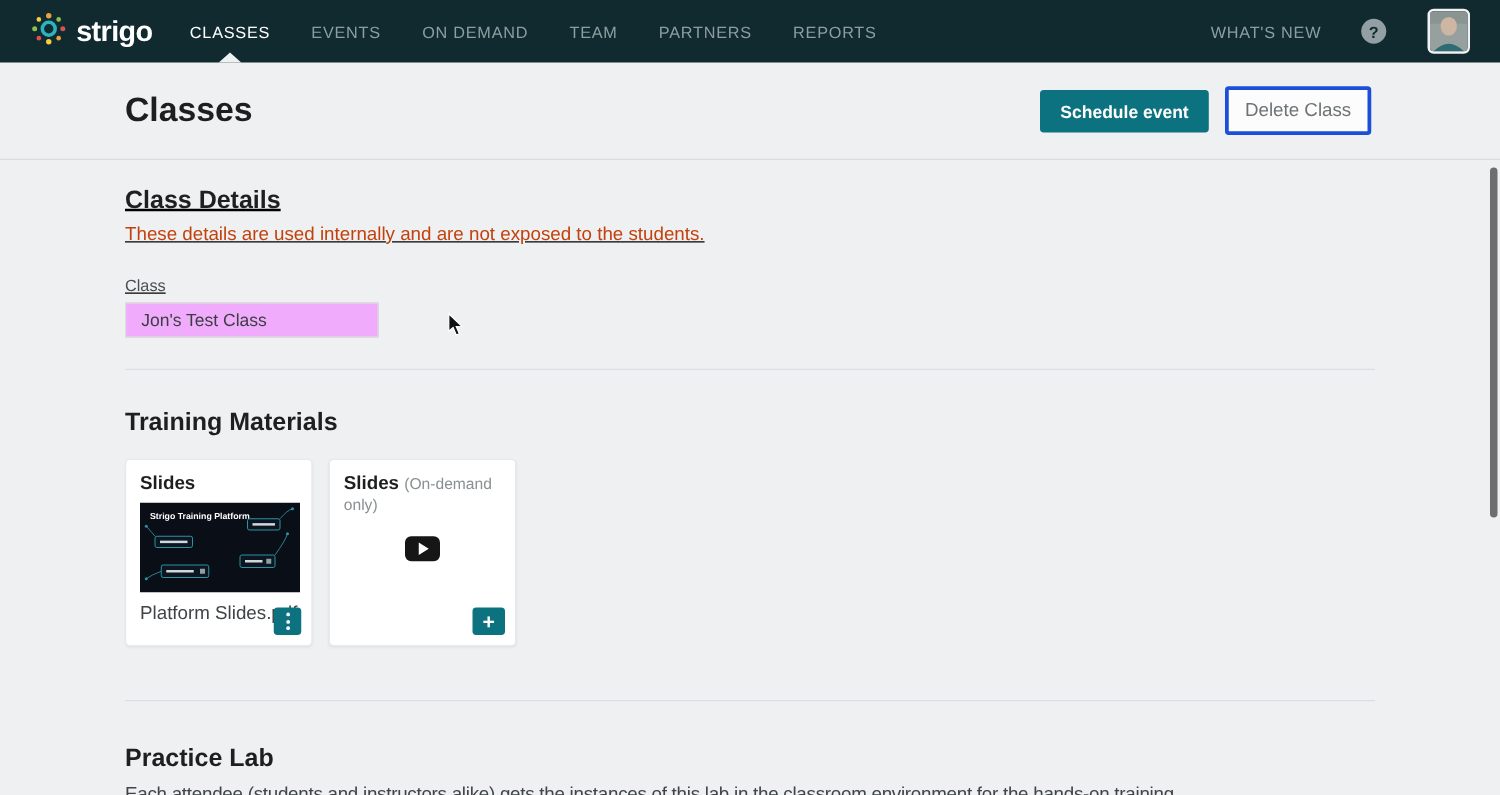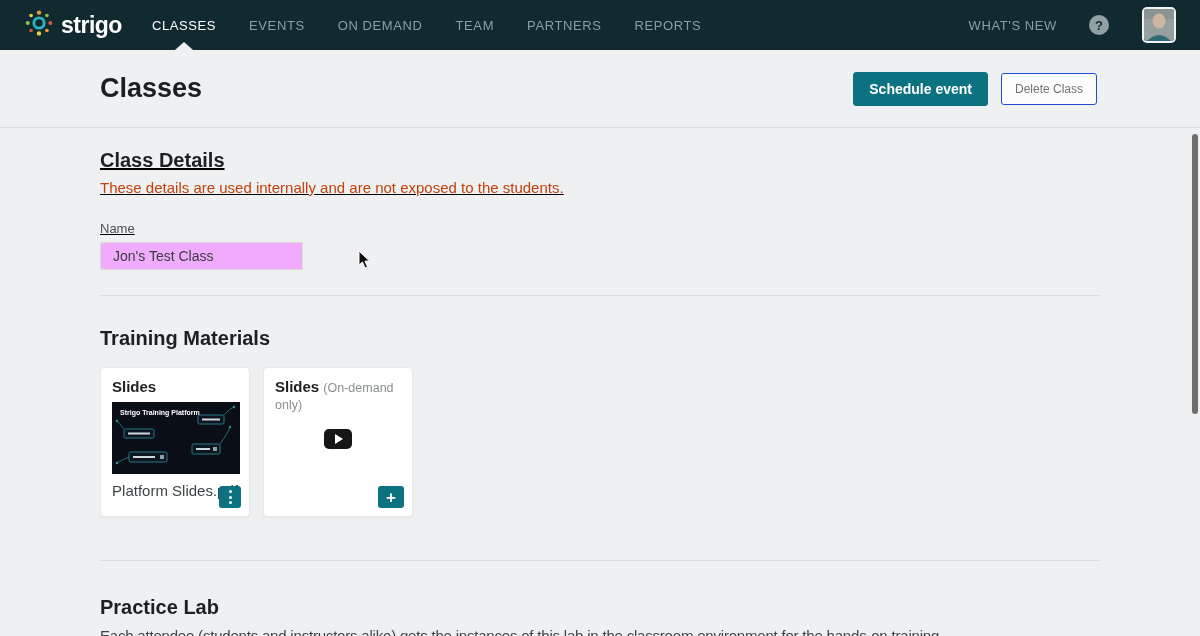--- a/index.html
+++ b/index.html
@@ -75,23 +75,23 @@
   .header-buttons { display: flex; align-items: center; }
   .btn-primary {
     background: #0d7280; color: #ffffff;
     border: 1px solid #0d7280; border-radius: 3px;
     font-family: "Liberation Sans", sans-serif;
     font-size: 14px; font-weight: bold;
     padding: 8px 15px; cursor: pointer;
   }
   .btn-secondary {
     background: #fcfcfc; color: #6d7275;
-    border: 1px solid #1d4ed8; border-radius: 3px;
+    border: 3px solid #1d4ed8; border-radius: 3px;
     font-family: "Liberation Sans", sans-serif;
-    font-size: 12px;
+    font-size: 15px;
     padding: 8px 13px; margin-left: 13px; cursor: pointer;
   }
 
   
   .section { padding: 0 100px; }
   .section-heading { font-size: 20px; font-weight: bold; color: #1d1f20; }
   .section-desc { font-size: 15px; color: #c2410c; }
 
   .class-details { padding-top: 21px; text-decoration: underline; }
   .class-details .section-desc { margin-top: 7px; }
@@ -214,21 +214,21 @@
   <h1 class="page-title">Classes</h1>
   <div class="header-buttons">
     <button class="btn-primary">Schedule event</button>
     <button class="btn-secondary">Delete Class</button>
   </div>
 </div>
 
 <div class="section class-details">
   <h2 class="section-heading">Class Details</h2>
   <p class="section-desc">These details are used internally and are not exposed to the students.</p>
-  <label class="field-label">Name</label>
+  <label class="field-label">Class</label>
   <input class="name-input" type="text" value="Jon's Test Class" style="">
   <hr class="divider divider-1">
 </div>
 
 <div class="section training">
   <h2 class="section-heading">Training Materials</h2>
   <div class="cards-row">
 
     <div class="card">
       <div class="card-title">Slides</div>

